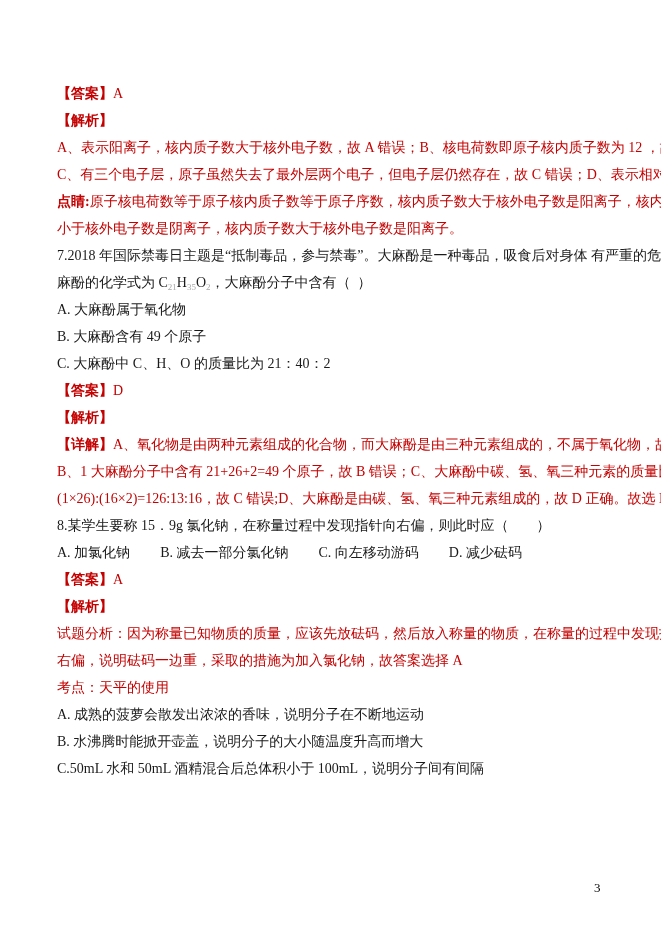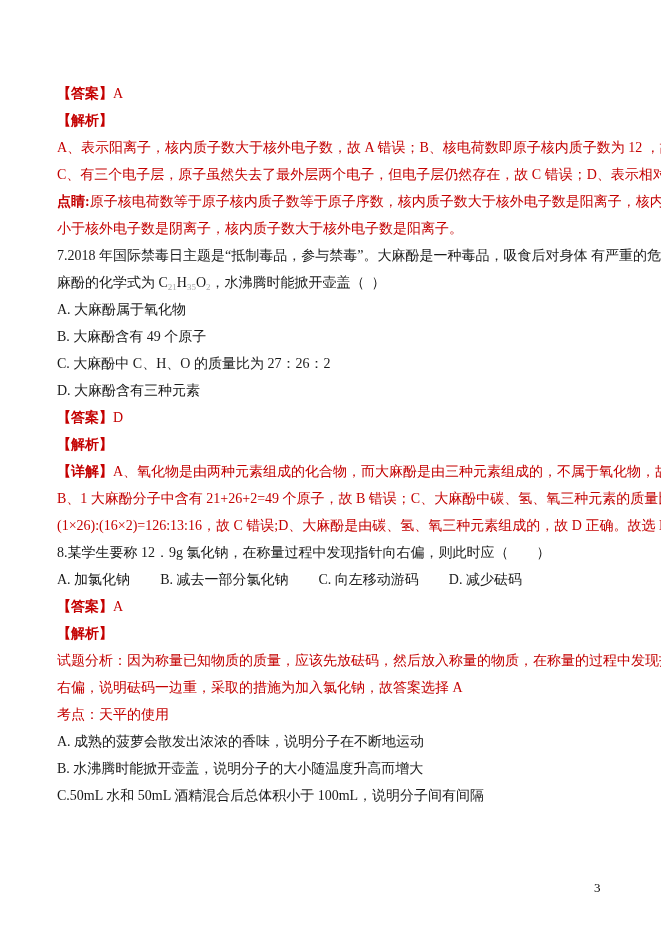--- a/index.html
+++ b/index.html
@@ -58,33 +58,32 @@
   <div class="content">
 
     <div class="line red"><span class="marker">【答案】</span><span>A</span></div>
     <div class="line red"><span class="marker">【解析】</span></div>
     <div class="line red">A、表示阳离子，核内质子数大于核外电子数，故 A 错误；B、核电荷数即原子核内质子数为 12 ，故 B 正确；</div>
     <div class="line red">C、有三个电子层，原子虽然失去了最外层两个电子，但电子层仍然存在，故 C 错误；D、表示相对稳定结构，</div>
     <div class="line red"><span class="marker">点睛:</span><span>原子核电荷数等于原子核内质子数等于原子序数，核内质子数大于核外电子数是阳离子，核内质子数</span></div>
     <div class="line red">小于核外电子数是阴离子，核内质子数大于核外电子数是阳离子。</div>
 
     <div class="line">7.2018 年国际禁毒日主题是“抵制毒品，参与禁毒”。大麻酚是一种毒品，吸食后对身体 有严重的危害。大</div>
-    <div class="line"><span>麻酚的化学式为 C</span><span class="sub">21</span><span>H</span><span class="sub">35</span><span>O</span><span class="sub">2</span><span>，水沸腾时能掀开壶盖（  ）</span></div>
+    <div class="line"><span>麻酚的化学式为 C</span><span class="sub">21</span><span>H</span><span class="sub">35</span><span>O</span><span class="sub">2</span><span>，大麻酚分子中含有（  ）</span></div>
     <div class="line">A. 大麻酚属于氧化物</div>
     <div class="line">B. 大麻酚含有 49 个原子</div>
-    <div class="line">C. 大麻酚中 C、H、O 的质量比为 27：26：2</div>
-    <div class="line">D. 大麻酚含有三种元素</div>
+    <div class="line">C. 大麻酚中 C、H、O 的质量比为 21：40：2</div>
 
     <div class="line red"><span class="marker">【答案】</span><span>D</span></div>
     <div class="line red"><span class="marker">【解析】</span></div>
     <div class="line red"><span class="marker">【详解】</span><span>A、氧化物是由两种元素组成的化合物，而大麻酚是由三种元素组成的，不属于氧化物，故 A 错误；</span></div>
     <div class="line red">B、1 大麻酚分子中含有 21+26+2=49 个原子，故 B 错误；C、大麻酚中碳、氢、氧三种元素的质量比为(12×21):</div>
     <div class="line red">(1×26):(16×2)=126:13:16，故 C 错误;D、大麻酚是由碳、氢、氧三种元素组成的，故 D 正确。故选 D。</div>
 
-    <div class="line">8.某学生要称 12．9g 氯化钠，在称量过程中发现指针向右偏，则此时应（　　）</div>
+    <div class="line">8.某学生要称 15．9g 氯化钠，在称量过程中发现指针向右偏，则此时应（　　）</div>
     <div class="line"><span class="opt-inline">A. 加氯化钠</span><span class="opt-inline">B. 减去一部分氯化钠</span><span class="opt-inline">C. 向左移动游码</span><span>D. 减少砝码</span></div>
 
     <div class="line red"><span class="marker">【答案】</span><span>A</span></div>
     <div class="line red"><span class="marker">【解析】</span></div>
     <div class="line red">试题分析：因为称量已知物质的质量，应该先放砝码，然后放入称量的物质，在称量的过程中发现指针向</div>
     <div class="line red">右偏，说明砝码一边重，采取的措施为加入氯化钠，故答案选择 A</div>
     <div class="line red">考点：天平的使用</div>
 
     <div class="line">A. 成熟的菠萝会散发出浓浓的香味，说明分子在不断地运动</div>
     <div class="line">B. 水沸腾时能掀开壶盖，说明分子的大小随温度升高而增大</div>

